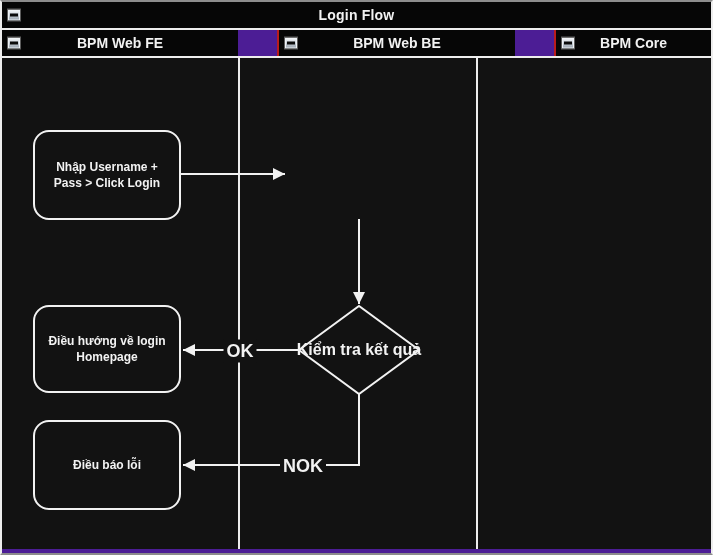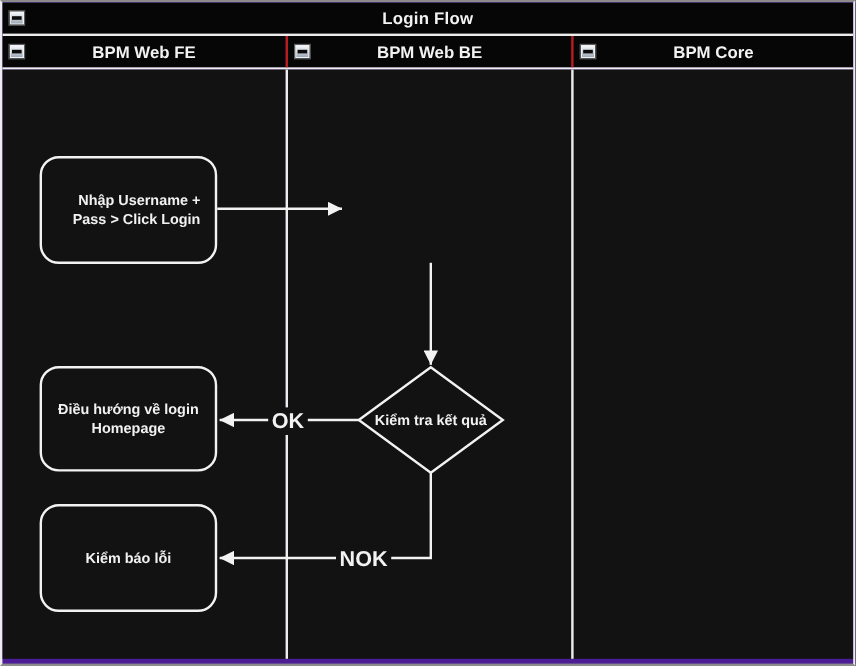--- a/index.html
+++ b/index.html
@@ -17,21 +17,21 @@
   }
 
   
   .pool-title-bar {
     position:relative; height:28px; background:#060606;
     border-bottom:2px solid #ededed;
     display:flex; align-items:center; justify-content:center;
   }
   .pool-title { font-size:14px; font-weight:bold; letter-spacing:.2px; }
 
-  .lane-headers { display:flex; height:28px; border-bottom:2px solid #ededed; }
+  .lane-headers { display:flex; height:28px; border-bottom:2px solid #ededed;gap:39px; }
   .lane-header {
     position:relative; background:#060606;
     display:flex; align-items:center; justify-content:center;
     font-size:14px; font-weight:bold;
   }
   .lane-header + .lane-header { border-left:2px solid #b91c1c; }
   .lh-1 { width:236px; } .lh-2 { width:238px; } .lh-3 { flex:1; }
 
   .lane-bodies { display:flex; height:491px; }
   .lane-body { background:#121212; }
@@ -53,30 +53,30 @@
   .diagram { position:absolute; left:0; top:0; width:713px; height:555px; pointer-events:none; }
   .diagram > * { pointer-events:auto; }
 
   .node {
     position:absolute; background:#121212;
     border:2px solid #f2f2f2; border-radius:16px;
     display:flex; align-items:center; justify-content:center;
     text-align:center; font-size:12px; font-weight:bold;
     padding:4px 12px; line-height:1.35; cursor:pointer;
   }
-  .n-input    { left:31px;  top:128px; width:148px; height:90px;text-align:right; }
+  .n-input    { left:31px;  top:128px; width:148px; height:90px; }
   .n-call     { left:283px; top:127px; width:150px; height:90px; }
   .n-homepage { left:31px;  top:303px; width:148px; height:88px; }
   .n-error    { left:31px;  top:418px; width:148px; height:90px; }
 
   .decision-wrap { position:absolute; left:294px; top:301px; width:126px; height:94px; cursor:pointer; }
   .decision-wrap svg { position:absolute; left:0; top:0; }
   .decision-label {
     position:absolute; inset:0; display:flex; align-items:center; justify-content:center;
-    font-size:12px; font-weight:bold; text-align:left;
+    font-size:16px; font-weight:bold; text-align:left;
   }
 
   .edges-svg { position:absolute; left:0; top:0; width:713px; height:555px; }
 
   .edge-label {
     position:absolute; transform:translate(-50%,-50%);
     background:#121212; padding:1px 3px;
     font-size:18px; font-weight:600; cursor:pointer;
   }
   .el-ok  { left:238px; top:349px; }
@@ -135,21 +135,21 @@
       <path d="M357,392 L357,463 L181,463" stroke="#f2f2f2" stroke-width="2" fill="none" marker-end="url(#arw)"></path>
     </svg>
 
     <div class="node n-input">
       <span>Nhập Username + Pass &gt; Click Login</span>
     </div>
     <div class="node n-homepage">
       <span>Điều hướng về login Homepage</span>
     </div>
     <div class="node n-error">
-      <span>Kiểm báo lỗi</span>
+      <span>Điều báo lỗi</span>
     </div>
 
     <div class="decision-wrap">
       <svg width="126" height="94" viewBox="0 0 126 94">
         <polygon points="3,47 63,3 123,47 63,91" fill="#121212" stroke="#f2f2f2" stroke-width="2"></polygon>
       </svg>
       <div class="decision-label">Kiểm tra kết quả</div>
     </div>
 
     <div class="edge-label el-ok">OK</div>

